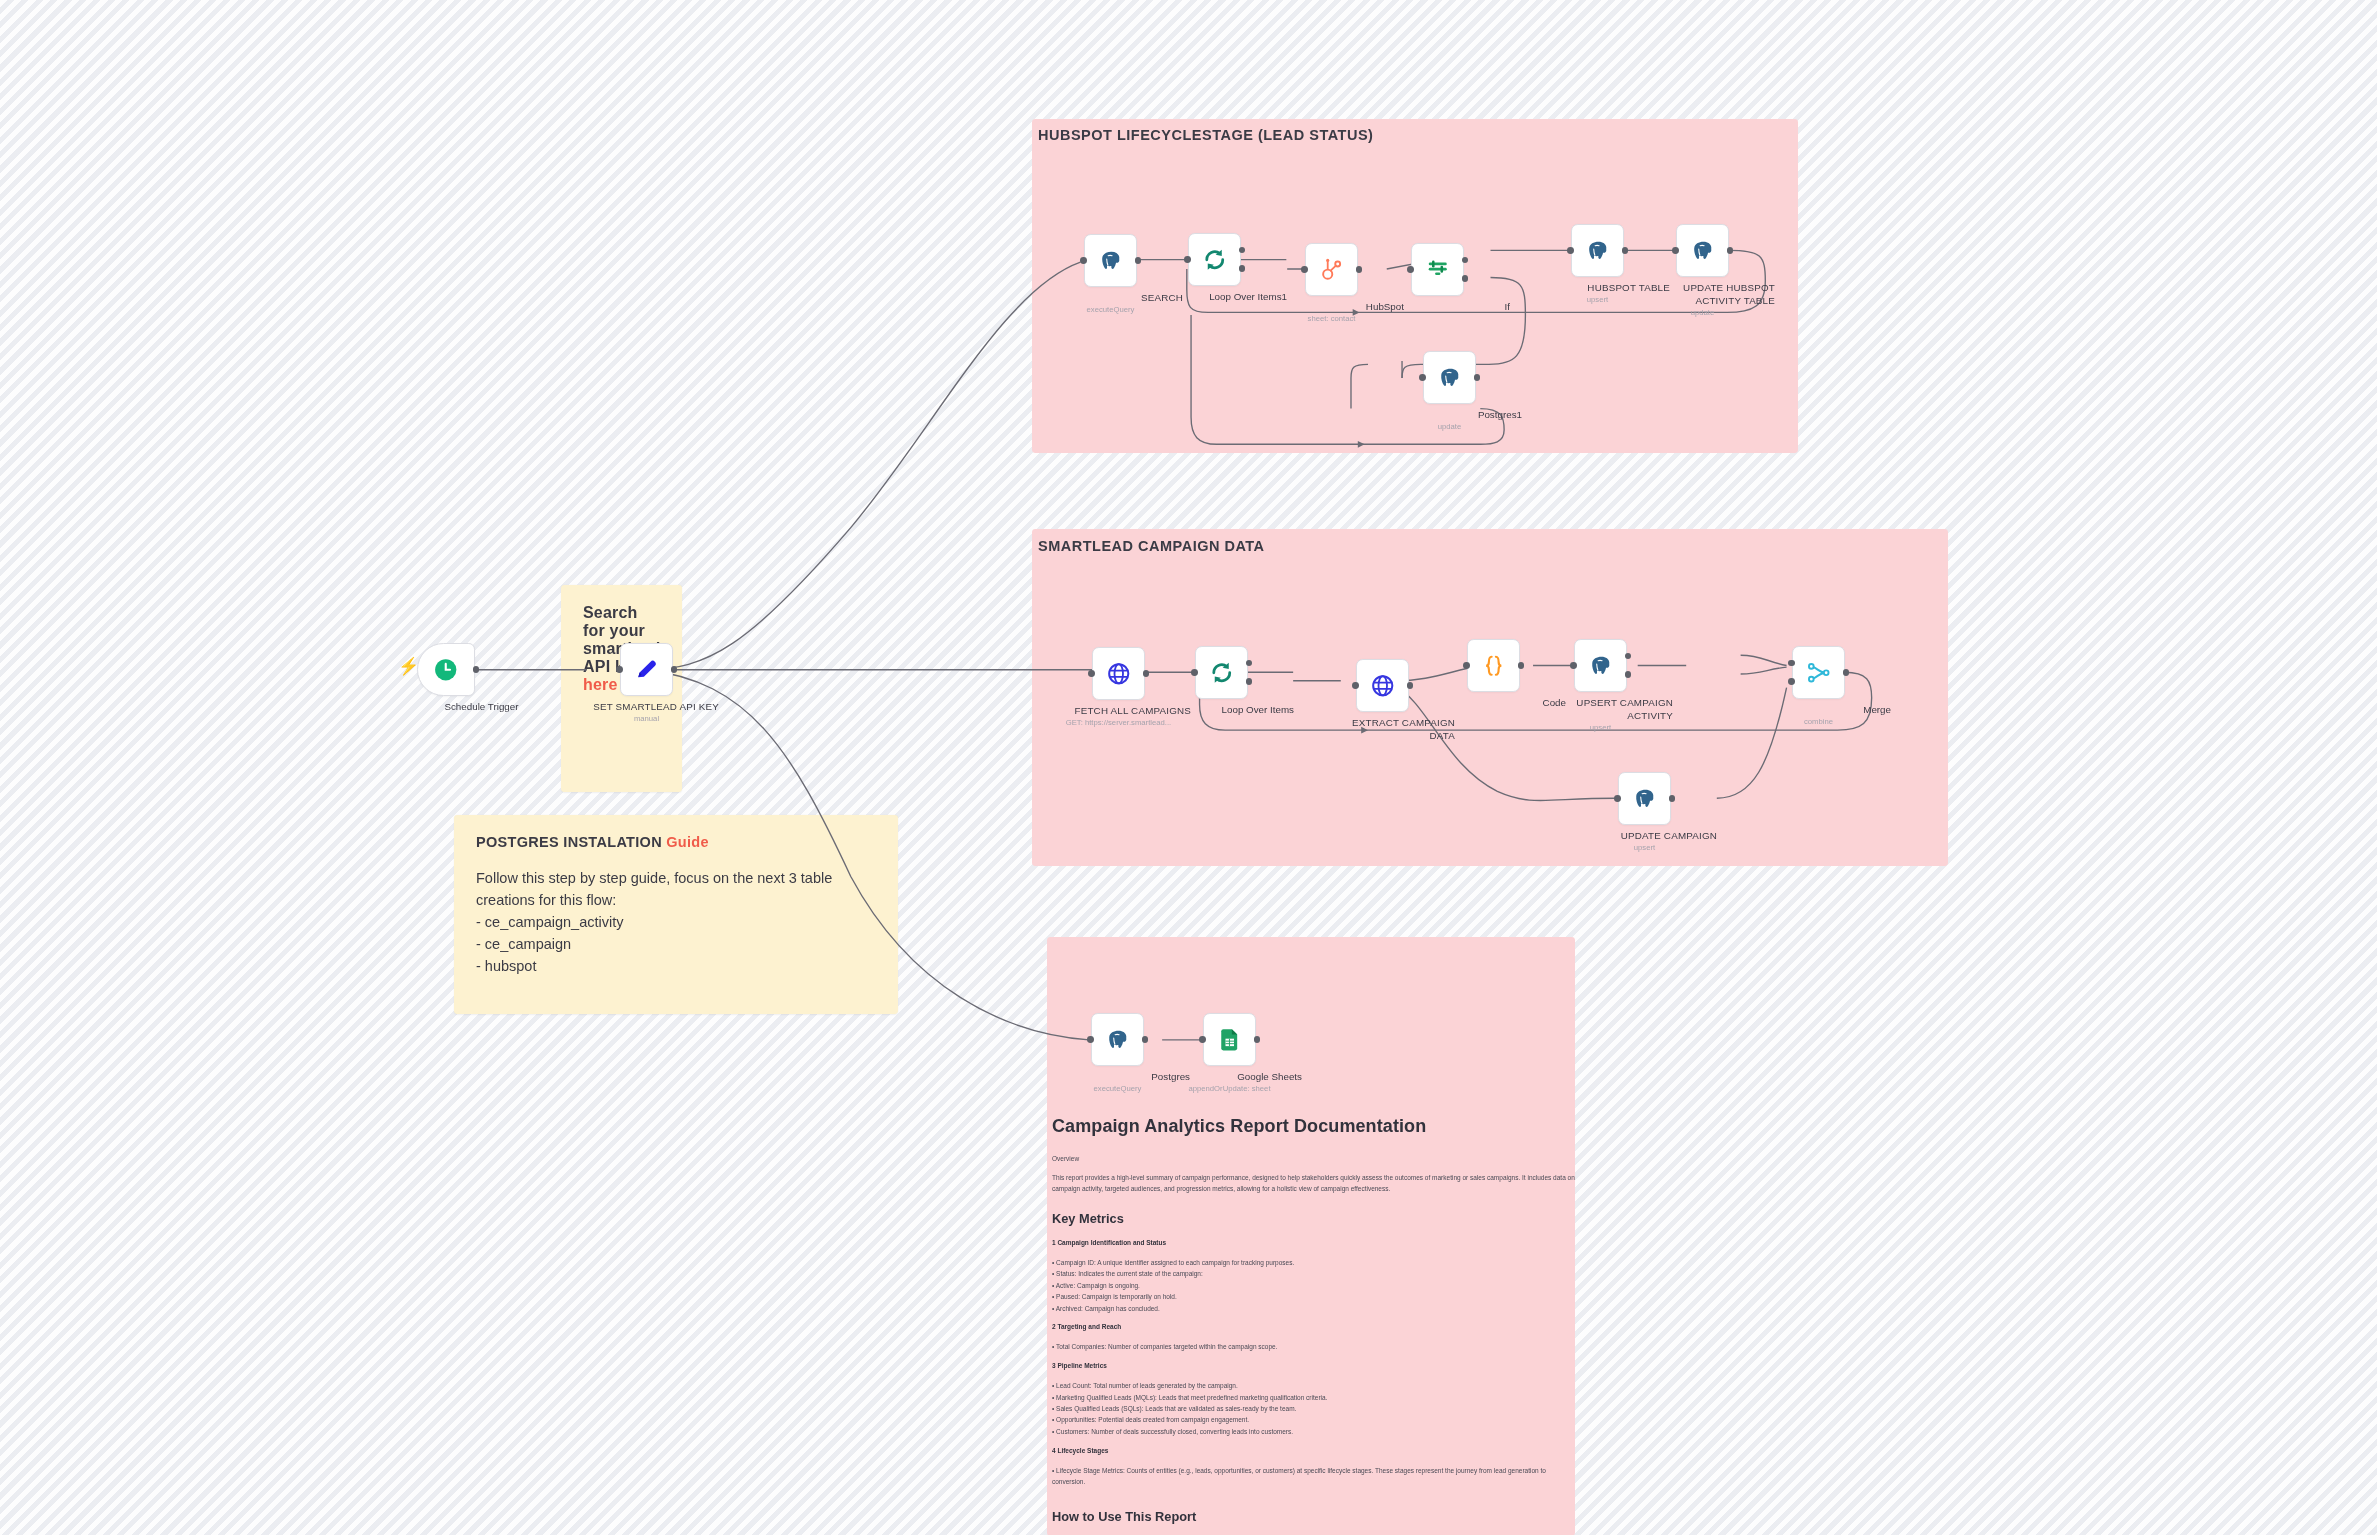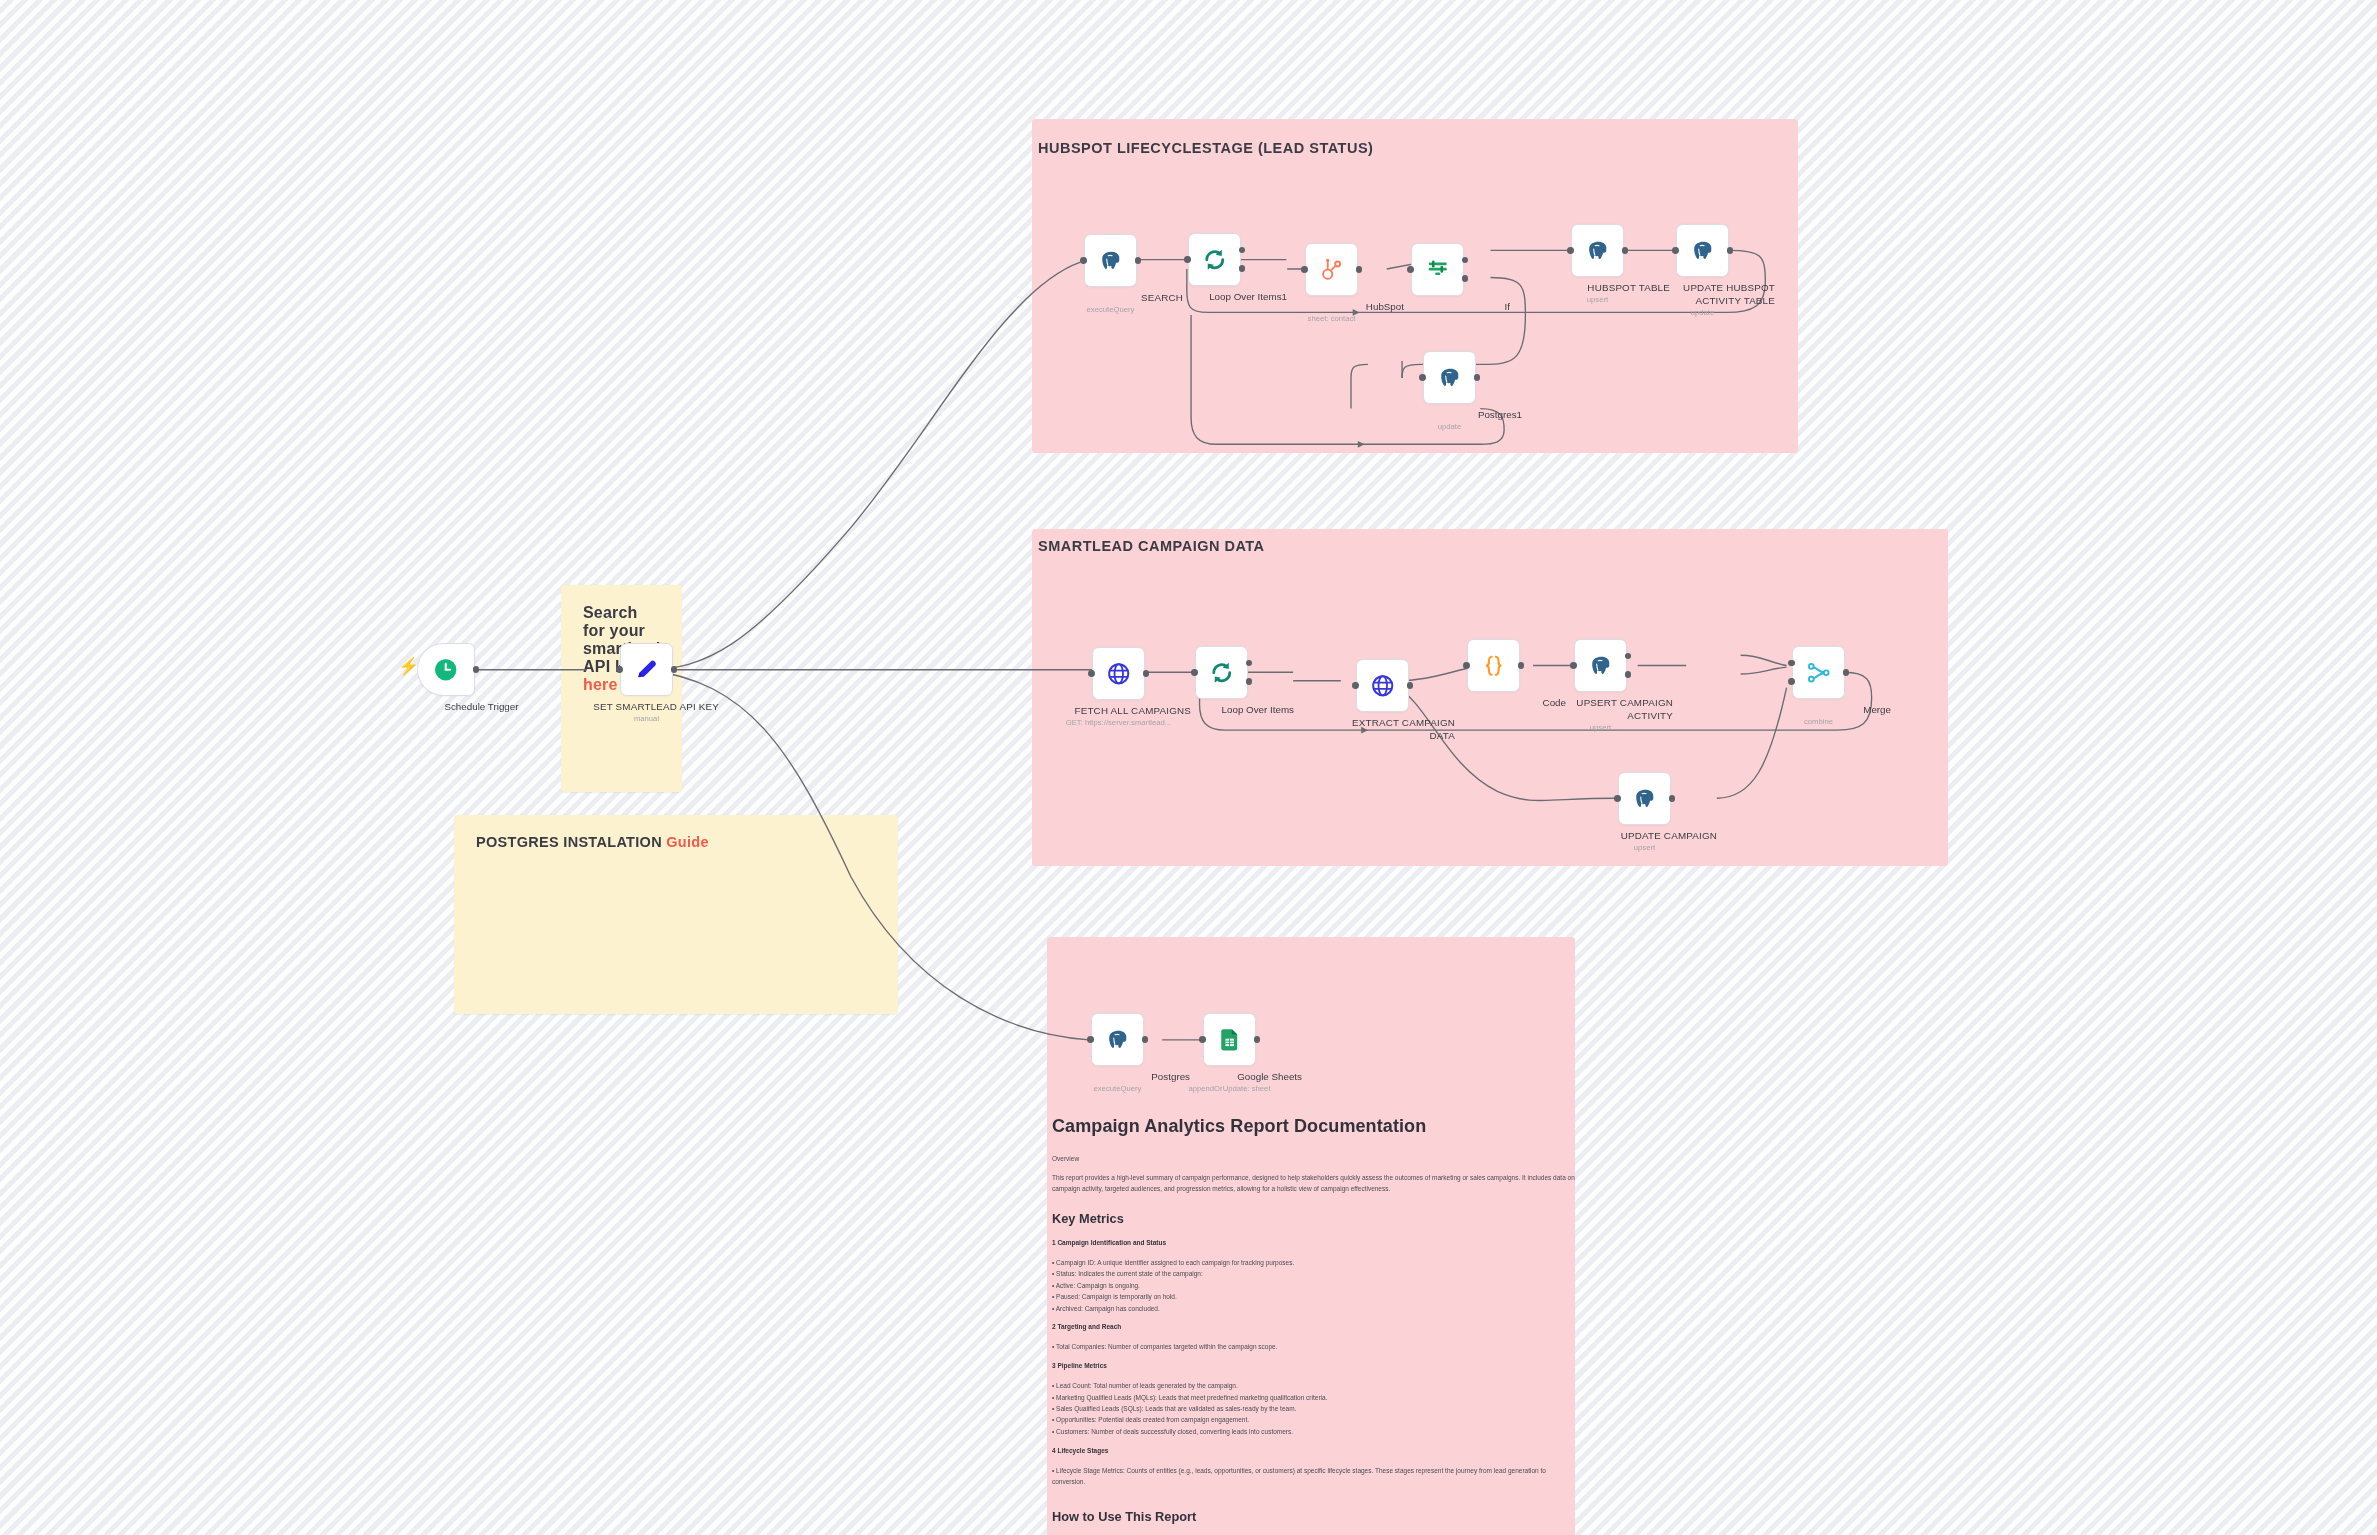--- a/index.html
+++ b/index.html
@@ -194,24 +194,31 @@
       <span>smartlead API key</span><br>
       <span class="sticky-link">here</span>
     </div>
   </div>
 
   <div class="sticky sticky-yellow sticky-pad" style="left:454px; top:815px; width:444px; height:199px;">
     <div class="sticky-title-sm">
       <span>POSTGRES INSTALATION</span>
       <span class="sticky-link">Guide</span>
     </div>
+    <div class="sticky-body">
+      <div>Follow this step by step guide, focus on the next 3 table</div>
+      <div>creations for this flow:</div>
+      <div class="li">- ce_campaign_activity</div>
+      <div class="li">- ce_campaign</div>
+      <div class="li">- hubspot</div>
+    </div>
   </div>
 
   <div class="sticky sticky-pink" style="left:1032px; top:119px; width:766px; height:334px;"></div>
-  <div class="panel-heading" style="left:1038px; top:140px;">HUBSPOT LIFECYCLESTAGE (LEAD STATUS)</div>
+  <div class="panel-heading" style="left:1038px; top:127px;">HUBSPOT LIFECYCLESTAGE (LEAD STATUS)</div>
 
   <div class="sticky sticky-pink" style="left:1032px; top:529px; width:916px; height:337px;"></div>
   <div class="panel-heading" style="left:1038px; top:538px;">SMARTLEAD CAMPAIGN DATA</div>
 
   <div class="sticky sticky-pink" style="left:1047px; top:937px; width:528px; height:599px;"></div>
 
   <div class="node" style="left:417px; top:643px;">
     <div class="bolt">⚡</div>
     <div class="node-box trigger">
       <svg class="icon" width="25.5" height="25.5" viewBox="0 0 24 24">

